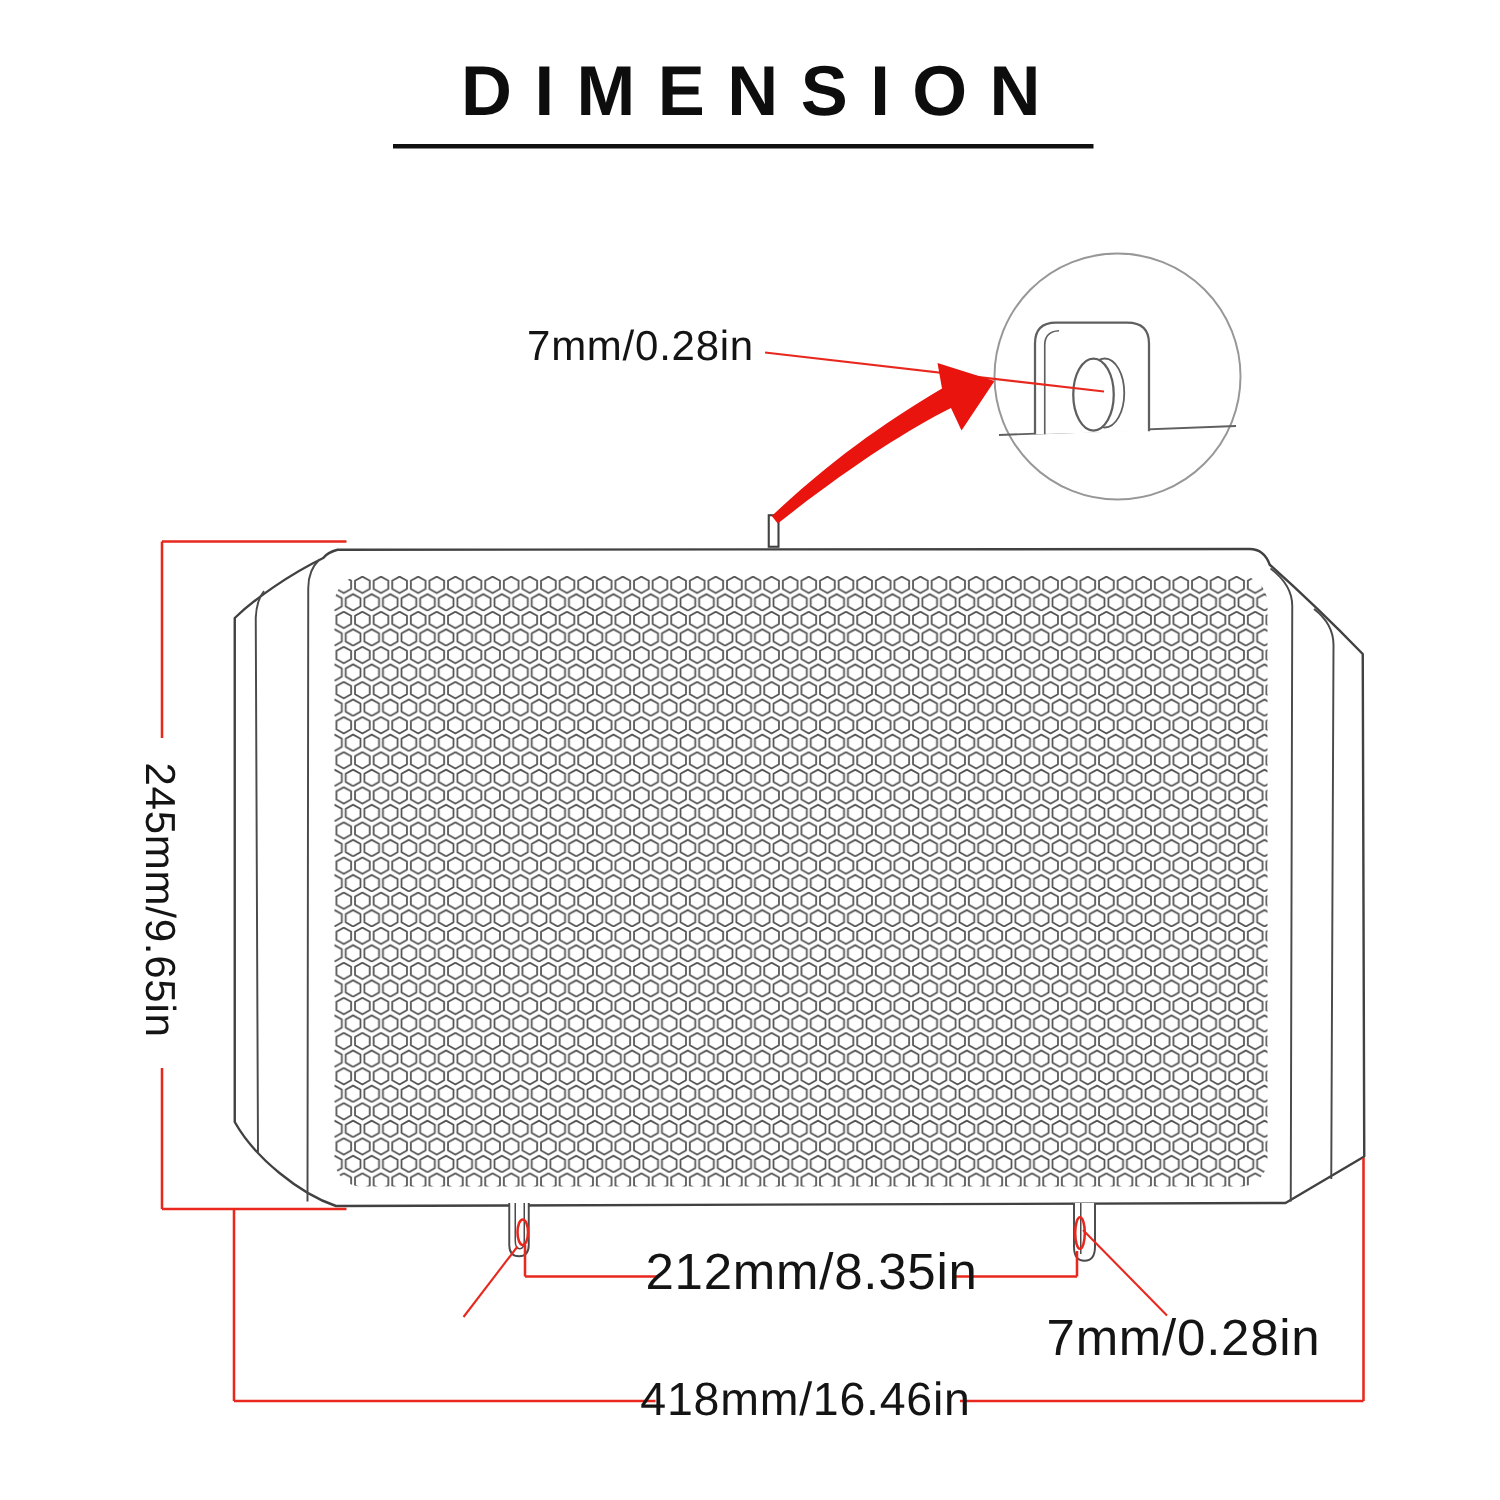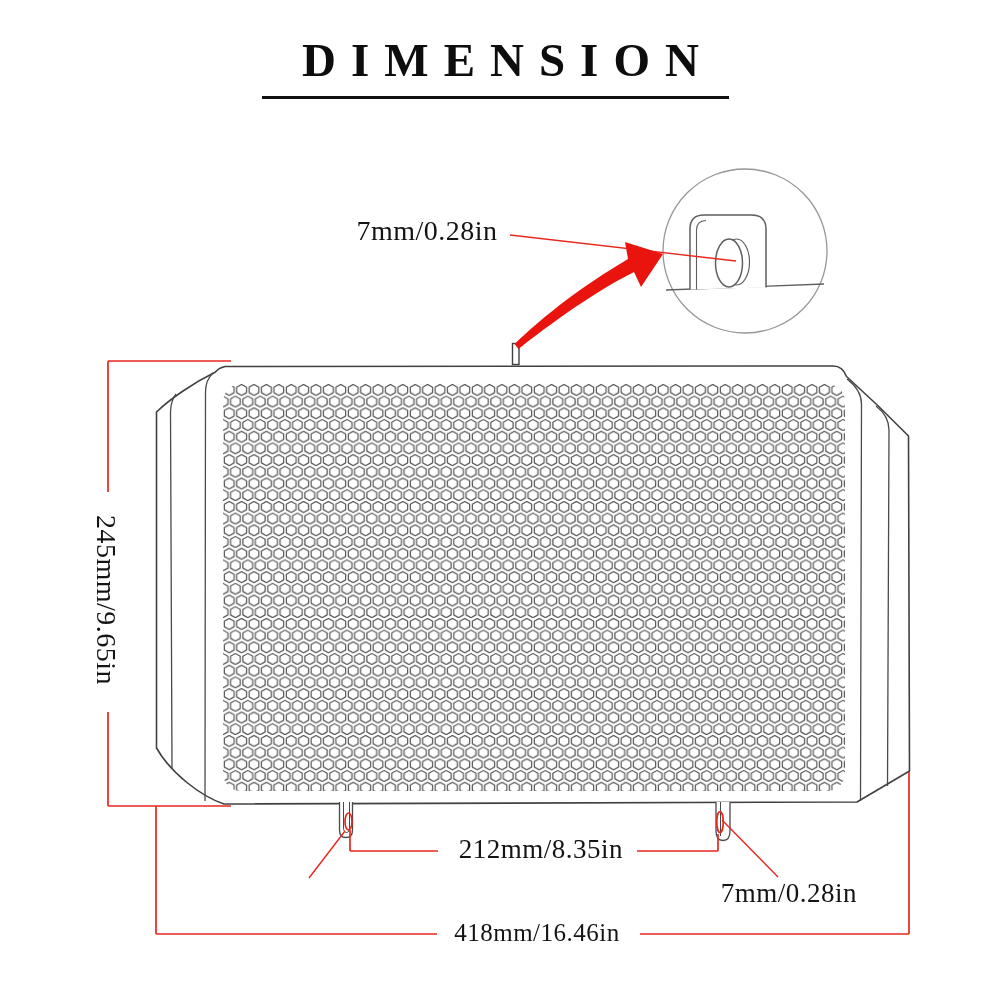--- a/index.html
+++ b/index.html
@@ -1,37 +1,37 @@
 <!DOCTYPE html>
 <html><head>
 <meta charset="utf-8">
 <style>
   html,body{margin:0;padding:0;background:#ffffff;}
   .stage{
     position:relative;width:1000px;height:1000px;background:#ffffff;
-    font-family:Liberation Serif, serif;overflow:hidden;
+    font-family:Liberation Sans, sans-serif;overflow:hidden;
   }
   .diagram-svg{position:absolute;left:0;top:0;}
   .page-title{
     position:absolute;left:508px;top:60px;transform:translate(-50%,-50%);
     font-size:47px;font-weight:700;letter-spacing:15px;color:#0d0d0d;white-space:nowrap;
   }
   .title-underline{
     position:absolute;left:262px;top:96px;width:467px;height:2.5px;background:#101010;
   }
   .lbl{
     position:absolute;transform:translate(-50%,-50%);
-    font-size:27px;color:#141414;white-space:nowrap;letter-spacing:0.5px;
+    font-size:34px;color:#141414;white-space:nowrap;letter-spacing:0.5px;
   }
   .lbl-pin{left:427px;top:231px;font-size:28px;}
   .lbl-height{left:106px;top:600px;font-size:28px;transform:translate(-50%,-50%) rotate(90deg);}
   .lbl-spacing{left:541px;top:849px;}
   .lbl-left-tab{left:293px;top:891px;}
   .lbl-right-tab{left:789px;top:893px;}
-  .lbl-width{left:537px;top:933px;font-size:25px;}
+  .lbl-width{left:537px;top:933px;font-size:31px;}
 </style>
 </head>
 <body>
 
 <div class="stage">
 
   <svg class="diagram-svg" width="1000" height="1000" viewBox="0 0 1000 1000">
     <defs>
       <pattern id="hexmesh" x="223" y="384" width="12.4" height="23.4" patternUnits="userSpaceOnUse">
         <g fill="none" stroke="#4f4f4f" stroke-width="1.15" stroke-linejoin="round">

